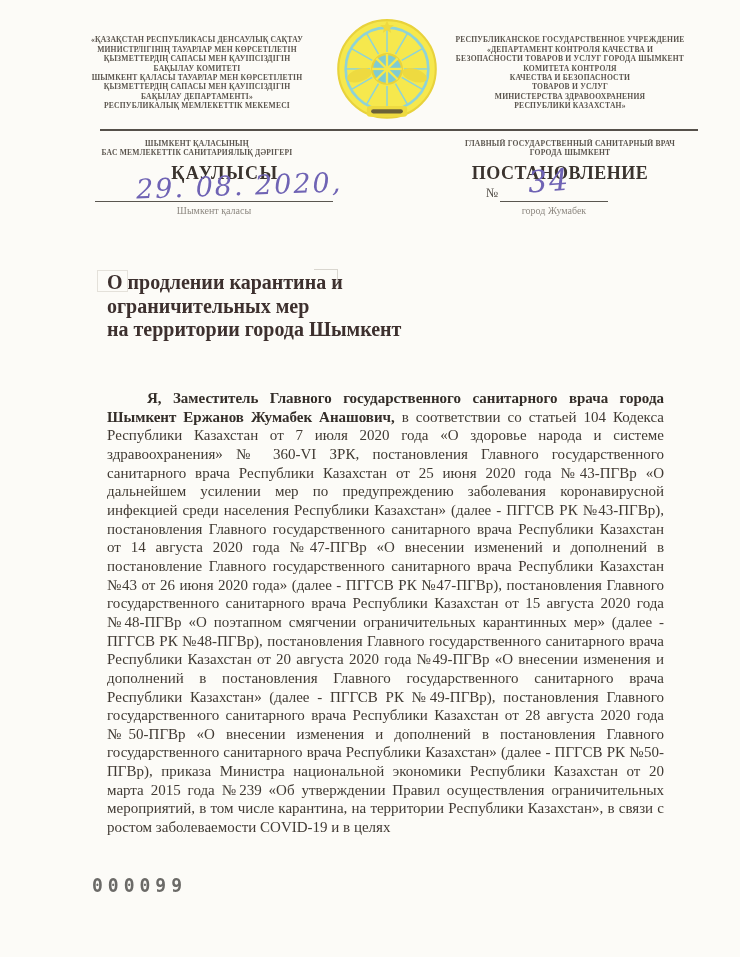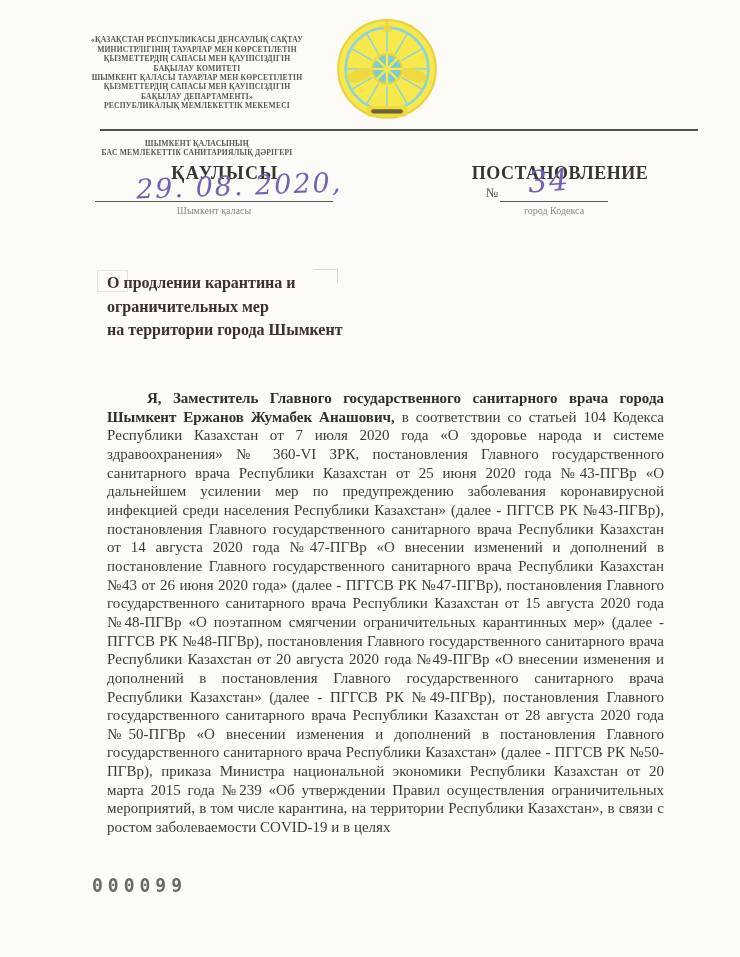--- a/index.html
+++ b/index.html
@@ -21,21 +21,21 @@
     margin-top:18px;
   }
   .underline{border-bottom:1.5px solid #5a5650; height:0;}
   .hand{
     font-family:"DejaVu Serif", serif; font-style:italic; color:#6f63b4;
     letter-spacing:2px;
   }
   .sub-label{font-size:10px; color:#8d8881; text-align:center;}
   .num-sign{font-size:13px; color:#55504a;}
   .doc-title{
-    font-weight:bold; font-size:16px; line-height:23.5px; color:#3d302e;
+    font-weight:bold; font-size:20px; line-height:23.5px; color:#3d302e;
     white-space:pre-line;
   }
   .body-text{
     width:557px; font-size:15px; line-height:18.65px; text-align:justify;
     text-indent:40px; color:#403a33;
   }
   .body-text .lead{font-weight:bold; color:#332d28;}
   .stamp-number{
     font-family:"DejaVu Sans Mono", monospace; font-size:18px; font-weight:bold;
     letter-spacing:5px; color:#6b6a67; transform:scaleY(1.12);
@@ -90,35 +90,45 @@
         <line x1="50" y1="35" x2="50" y2="63"></line>
           <line x1="36" y1="49" x2="64" y2="49"></line>
       </g>
       <polygon points="50,3 51.8,7.5 56.5,7.8 52.9,10.7 54,15 50,12.5 46,15 47.1,10.7 43.5,7.8 48.2,7.5" fill="#eeda40"></polygon>
       <rect x="31" y="84" width="38" height="10" rx="3" fill="#eeda40"></rect>
       <rect x="35" y="87" width="30" height="4" rx="2" fill="#6b6138"></rect>
     </svg>
   </div>
 
   <div class="abs hdr" style="left:444px; top:26px; width:252px;">
+    <div>РЕСПУБЛИКАНСКОЕ ГОСУДАРСТВЕННОЕ УЧРЕЖДЕНИЕ
+«ДЕПАРТАМЕНТ КОНТРОЛЯ КАЧЕСТВА И
+БЕЗОПАСНОСТИ ТОВАРОВ И УСЛУГ ГОРОДА ШЫМКЕНТ
+КОМИТЕТА КОНТРОЛЯ
+КАЧЕСТВА И БЕЗОПАСНОСТИ
+ТОВАРОВ И УСЛУГ
+МИНИСТЕРСТВА ЗДРАВООХРАНЕНИЯ
+РЕСПУБЛИКИ КАЗАХСТАН»</div>
+    <div class="officer">ГЛАВНЫЙ ГОСУДАРСТВЕННЫЙ САНИТАРНЫЙ ВРАЧ
+ГОРОДА ШЫМКЕНТ</div>
   </div>
 
   <div class="abs rule" style="left:100px; top:129px; width:598px;"></div>
 
   <div class="abs act-heading" style="left:95px; top:145px; width:260px;">ҚАУЛЫСЫ</div>
   <div class="abs act-heading" style="left:420px; top:145px; width:280px; letter-spacing:0.5px;">ПОСТАНОВЛЕНИЕ</div>
 
   <div class="abs hand" style="left:136px; top:170px; font-size:27px; transform:rotate(-2deg);">29. 08. 2020,</div>
   <div class="abs underline" style="left:95px; top:201px; width:238px;"></div>
   <div class="abs sub-label" style="left:95px; top:205px; width:238px;">Шымкент қаласы</div>
 
   <div class="abs num-sign" style="left:486px; top:185px;">№</div>
   <div class="abs hand" style="left:528px; top:163px; font-size:30px; transform:rotate(-4deg);">34</div>
   <div class="abs underline" style="left:500px; top:201px; width:108px;"></div>
-  <div class="abs sub-label" style="left:500px; top:205px; width:108px;">город Кодекса</div>
+  <div class="abs sub-label" style="left:500px; top:205px; width:108px;">город Жумабек</div>
 
   <div class="abs artifact-box" style="left:97px; top:270px; width:29px; height:20px;"></div>
   <div class="abs artifact-corner" style="left:314px; top:269px; width:23px; height:13px;"></div>
 
   <div class="abs doc-title" style="left:107px; top:271px;">О продлении карантина и
 ограничительных мер
 на территории города Шымкент</div>
 
   <div class="abs body-text" style="left:107px; top:389px;">
     <span class="lead">Я, Заместитель Главного государственного санитарного врача города Шымкент Ержанов Жумабек Анашович,</span><span> в соответствии со статьей 104 Кодекса Республики Казахстан от 7 июля 2020 года «О здоровье народа и системе здравоохранения» № 360-VI ЗРК, постановления Главного государственного санитарного врача Республики Казахстан от 25 июня 2020 года №43-ПГВр «О дальнейшем усилении мер по предупреждению заболевания коронавирусной инфекцией среди населения Республики Казахстан» (далее - ПГГСВ РК №43-ПГВр), постановления Главного государственного санитарного врача Республики Казахстан от 14 августа 2020 года №47-ПГВр «О внесении изменений и дополнений в постановление Главного государственного санитарного врача Республики Казахстан №43 от 26 июня 2020 года» (далее - ПГГСВ РК №47-ПГВр), постановления Главного государственного санитарного врача Республики Казахстан от 15 августа 2020 года №48-ПГВр «О поэтапном смягчении ограничительных карантинных мер» (далее - ПГГСВ РК №48-ПГВр), постановления Главного государственного санитарного врача Республики Казахстан от 20 августа 2020 года №49-ПГВр «О внесении изменения и дополнений в постановления Главного государственного санитарного врача Республики Казахстан» (далее - ПГГСВ РК №49-ПГВр), постановления Главного государственного санитарного врача Республики Казахстан от 28 августа 2020 года №50-ПГВр «О внесении изменения и дополнений в постановления Главного государственного санитарного врача Республики Казахстан» (далее - ПГГСВ РК №50-ПГВр), приказа Министра национальной экономики Республики Казахстан от 20 марта 2015 года №239 «Об утверждении Правил осуществления ограничительных мероприятий, в том числе карантина, на территории Республики Казахстан», в связи с ростом заболеваемости COVID-19 и в целях</span>

